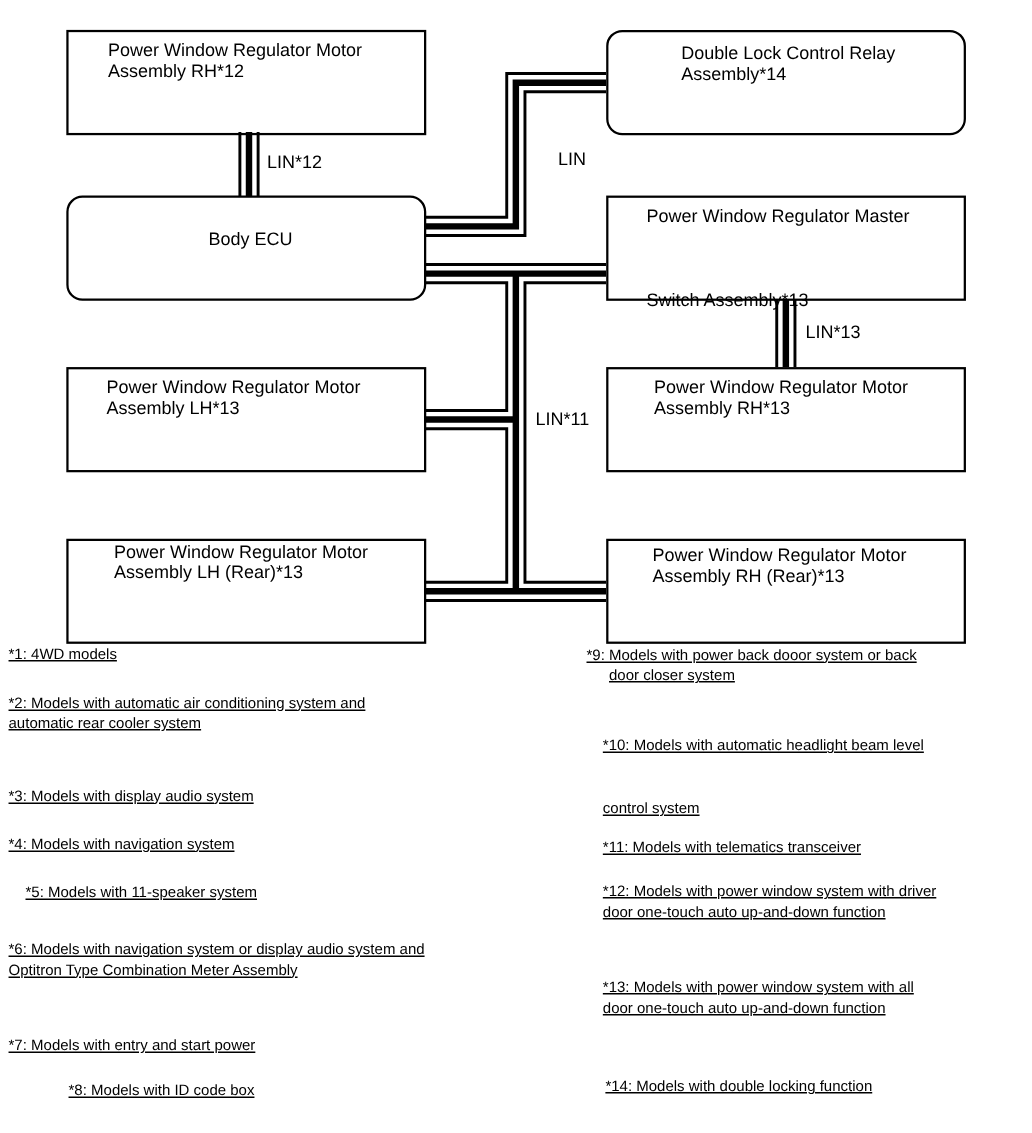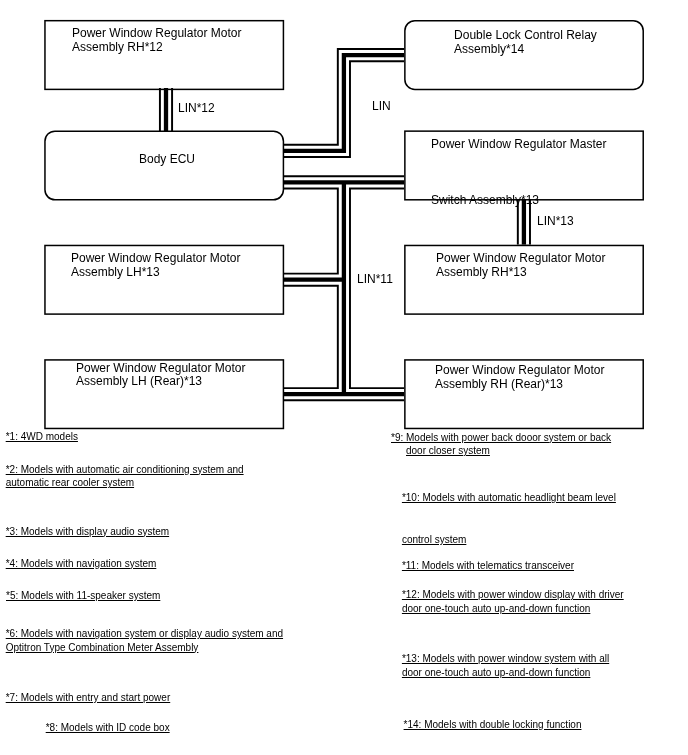--- a/index.html
+++ b/index.html
@@ -80,31 +80,31 @@
   <div class="wlabel" style="left:356px;top:99.5px;margin-left:16px;">LIN</div>
   <div class="wlabel" style="left:537px;top:214.5px;">LIN*13</div>
   <div class="wlabel" style="left:357px;top:272.5px;">LIN*11</div>
 
   <div id="notes-left">
       <div class="note" style="left: 5.7px; top: 430.4px;">*1: 4WD models</div>
       <div class="note" style="left: 5.7px; top: 462.5px;">*2: Models with automatic air conditioning system and</div>
       <div class="note" style="left: 5.7px; top: 476.2px;">automatic rear cooler system</div>
       <div class="note" style="left: 5.7px; top: 524.7px;">*3: Models with display audio system</div>
       <div class="note" style="left: 5.7px; top: 556.8px;">*4: Models with navigation system</div>
-      <div class="note" style="left: 6px; top: 588.9px;">*5: Models with 11-speaker system</div>
+      <div class="note" style="left: 17px; top: 588.9px;">*5: Models with 11-speaker system</div>
       <div class="note" style="left: 5.7px; top: 626.9px;">*6: Models with navigation system or display audio system and</div>
       <div class="note" style="left: 5.7px; top: 640.6px;">Optitron Type Combination Meter Assembly</div>
       <div class="note" style="left: 5.7px; top: 691.1px;">*7: Models with entry and start power</div>
       <div class="note" style="left: 5.7px; top: 721.3px; margin-left: 40px;">*8: Models with ID code box</div>
     </div>
   <div id="notes-right">
       <div class="note" style="left: 391px; top: 430.6px;">*9: Models with power back dooor system or back</div>
       <div class="note" style="left: 406px; top: 444.3px;">door closer system</div>
       <div class="note" style="left: 401.9px; top: 491.2px;">*10: Models with automatic headlight beam level</div>
       <div class="note" style="left: 401.9px; top: 504.9px; margin-top: 28px;">control system</div>
       <div class="note" style="left: 401.9px; top: 558.5px;">*11: Models with telematics transceiver</div>
-      <div class="note" style="left: 401.9px; top: 588.2px;">*12: Models with power window display with driver</div>
+      <div class="note" style="left: 401.9px; top: 588.2px;">*12: Models with power window system with driver</div>
       <div class="note" style="left: 401.9px; top: 601.9px;">door one-touch auto up-and-down function</div>
       <div class="note" style="left: 401.9px; top: 652.2px; text-align: center;">*13: Models with power window system with all</div>
       <div class="note" style="left: 401.9px; top: 665.9px;">door one-touch auto up-and-down function</div>
       <div class="note" style="left: 403.6px; top: 717.9px;">*14: Models with double locking function</div>
     </div>
 </div>
 
 </body></html>

